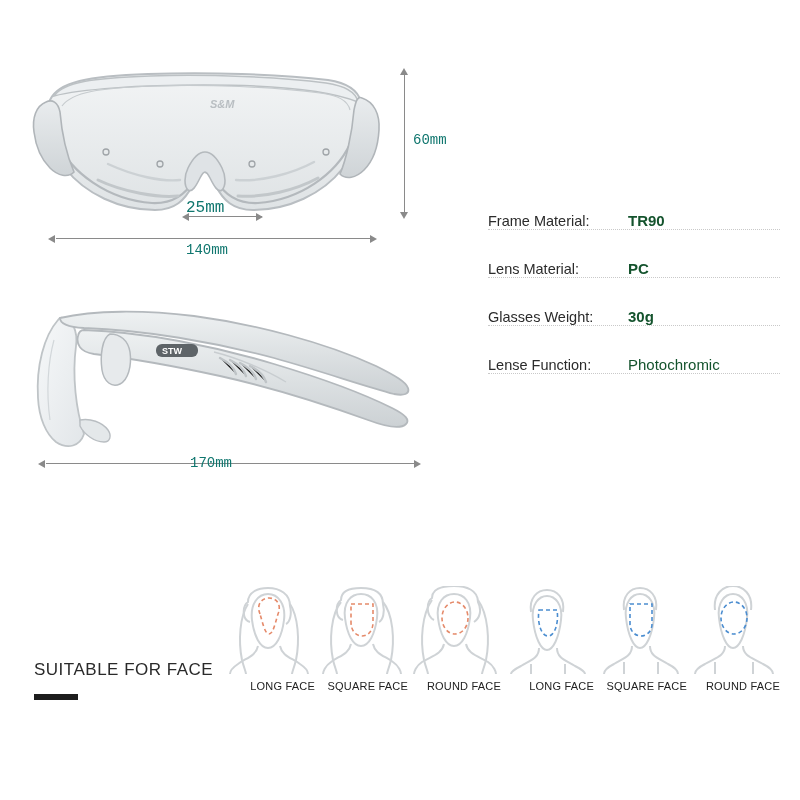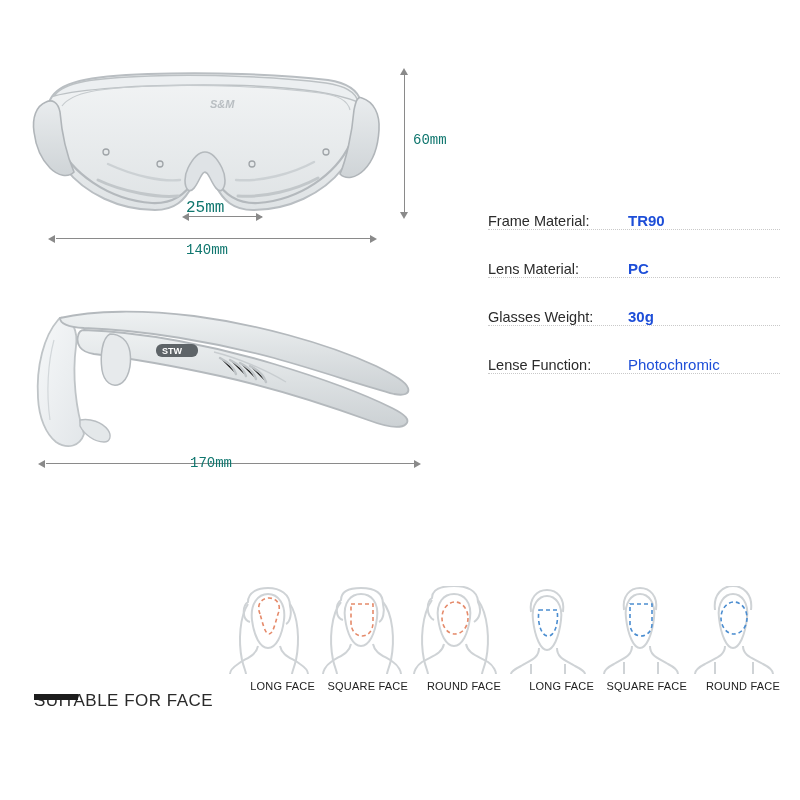--- a/index.html
+++ b/index.html
@@ -59,39 +59,39 @@
   }
   .spec-row:last-child { border-bottom: 1px dotted #c9c9c9; }
   .spec-key {
     font-size: 14.5px;
     color: #2b2b2b;
     width: 140px;
     font-family: "Liberation Sans", sans-serif;
   }
   .spec-val {
     font-size: 15px;
-    color: #1d4ed8;
+    color: #14532d;
     font-family: "Liberation Sans", sans-serif;
   }
   .spec-val.bold { font-weight: bold; }
 
   
   .face-title {
     position: absolute;
     left: 32px;
     top: 605px;
     font-size: 40px;
     letter-spacing: 1px;
     color: #1d1d1d;
     font-family: "Liberation Sans", sans-serif;
   }
   .face-sub {
     position: absolute;
     left: 34px;
-    top: 691px;
+    top: 660px;
     font-size: 17px;
     letter-spacing: 0.5px;
     color: #2a2a2a;
     font-family: "Liberation Sans", sans-serif;
   }
   .face-rule {
     position: absolute;
     left: 34px;
     top: 694px;
     width: 44px;

